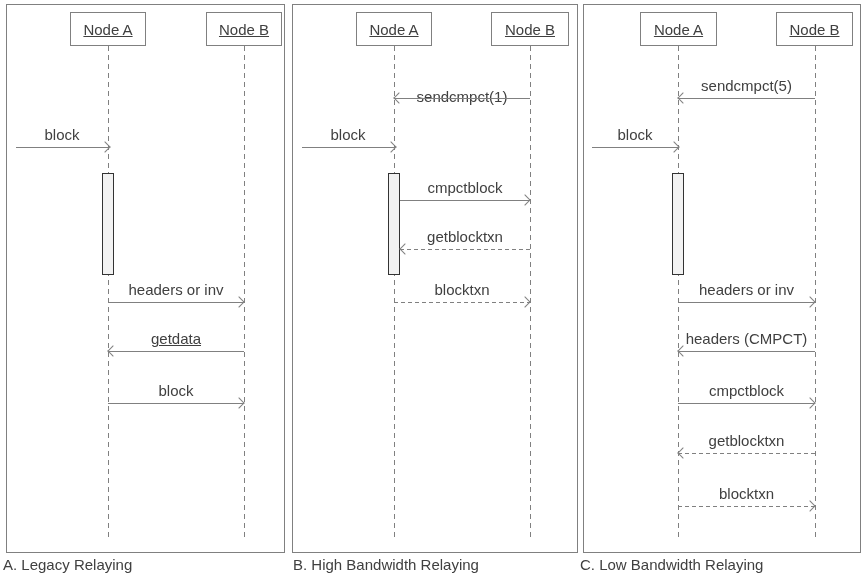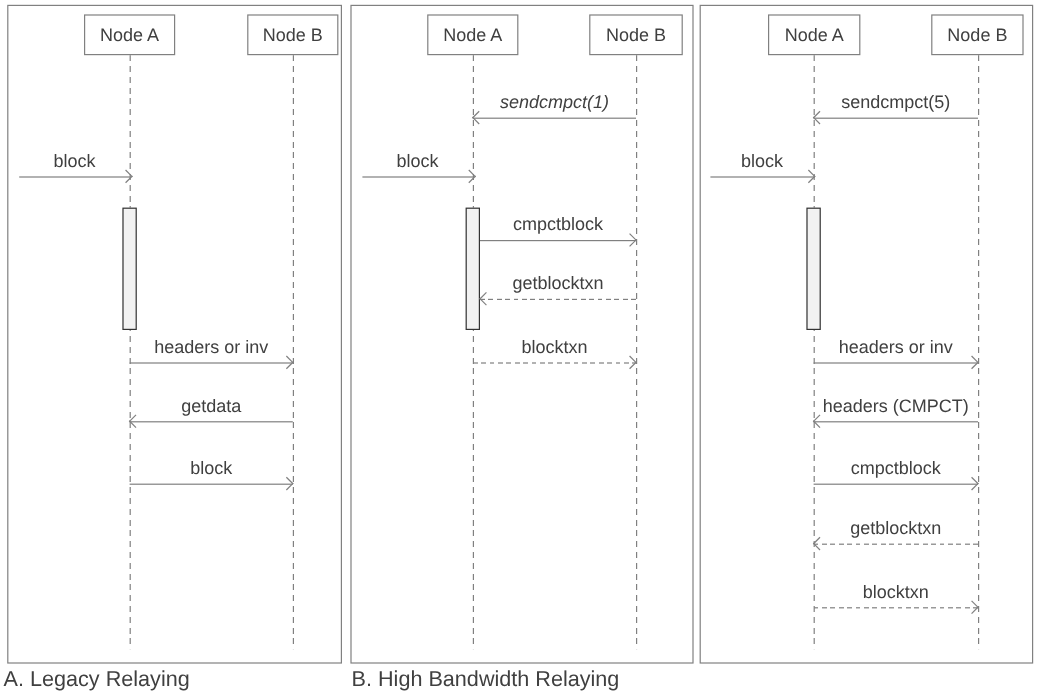--- a/index.html
+++ b/index.html
@@ -3,34 +3,34 @@
 <meta charset="utf-8">
 <style>
   html,body{margin:0;padding:0;background:#ffffff;}
   #stage{position:relative;width:867px;height:581px;background:#ffffff;
          font-family:"Liberation Sans",sans-serif;overflow:hidden;}
   .panel{position:absolute;top:4px;height:549px;border:1px solid #808080;
          background:#ffffff;box-sizing:border-box;}
   .nodebox{position:absolute;top:7px;height:34px;border:1px solid #808080;
            box-sizing:border-box;background:#ffffff;display:flex;align-items:center;
            justify-content:center;font-size:15px;color:#404040;}
-  .nodebox span{}
+  .nodebox span{text-decoration:underline;}
   .lifeline{position:absolute;top:41px;height:495px;width:1px;
             background:repeating-linear-gradient(to bottom,#808080 0 5px,transparent 5px 9px);}
   .activation{position:absolute;top:168px;width:12px;height:102px;
               background:#f2f2f2;border:1px solid #333333;box-sizing:border-box;}
   .msg-label{position:absolute;height:20px;line-height:20px;font-size:15px;
              color:#404040;text-align:center;white-space:nowrap;}
   .line{position:absolute;height:1px;background:#808080;}
   .line.dashed{background:repeating-linear-gradient(to right,#808080 0 4px,transparent 4px 7px);}
   .arr{position:absolute;width:8px;height:8px;box-sizing:border-box;
        border-top:1px solid #808080;border-right:1px solid #808080;}
   .arr.right{transform:rotate(45deg);}
   .arr.left{transform:rotate(-135deg);}
-  .caption{position:absolute;top:556px;font-size:18px;color:#404040;white-space:nowrap;}
+  .caption{position:absolute;top:556px;font-size:15px;color:#404040;white-space:nowrap;}
 </style>
 </head>
 <body>
 
 <div id="stage">
 
   <div class="panel" style="left:6px;width:279px;">
     <div class="nodebox" style="left:63px;width:76px;">
       <span>Node A</span>
     </div>
@@ -47,21 +47,21 @@
       <span class="arr right" style="left:94px;top:138px;"></span>
     </div>
 
     <div>
       <div class="msg-label" style="left:101px;width:136px;top:275px;">headers or inv</div>
       <div class="line" style="left:101px;width:136px;top:297px;"></div>
       <span class="arr right" style="left:228px;top:293px;"></span>
     </div>
 
     <div>
-      <div class="msg-label" style="left:101px;width:136px;top:324px;">getdata</div>
+      <div class="msg-label" style="left:101px;width:136px;top:324px;text-decoration:underline;">getdata</div>
       <div class="line" style="left:101px;width:136px;top:346px;"></div>
       <span class="arr left" style="left:102px;top:342px;"></span>
     </div>
 
     <div>
       <div class="msg-label" style="left:101px;width:136px;top:376px;">block</div>
       <div class="line" style="left:101px;width:136px;top:398px;"></div>
       <span class="arr right" style="left:228px;top:394px;"></span>
     </div>
   </div>
@@ -71,21 +71,21 @@
       <span>Node A</span>
     </div>
     <div class="nodebox" style="left:198px;width:78px;">
       <span>Node B</span>
     </div>
     <div class="lifeline" style="left:101px;"></div>
     <div class="lifeline" style="left:237px;"></div>
     <div class="activation" style="left:95px;"></div>
 
     <div>
-      <div class="msg-label" style="left:101px;width:136px;top:71px;font-style:italic;">sendcmpct(1)</div>
+      <div class="msg-label" style="left:101px;width:136px;top:82px;">sendcmpct(1)</div>
       <div class="line" style="left:101px;width:136px;top:93px;"></div>
       <span class="arr left" style="left:102px;top:89px;"></span>
     </div>
 
     <div>
       <div class="msg-label" style="left:9px;width:92px;top:120px;">block</div>
       <div class="line" style="left:9px;width:93px;top:142px;"></div>
       <span class="arr right" style="left:94px;top:138px;"></span>
     </div>
 
@@ -157,14 +157,15 @@
 
     <div>
       <div class="msg-label" style="left:94px;width:137px;top:479px;">blocktxn</div>
       <div class="line dashed" style="left:94px;width:137px;top:501px;"></div>
       <span class="arr right" style="left:222px;top:497px;"></span>
     </div>
   </div>
 
   <div class="caption" style="left:3px;">A. Legacy Relaying</div>
   <div class="caption" style="left:293px;">B. High Bandwidth Relaying</div>
+  <div class="caption" style="left:580px;">C. Low Bandwidth Relaying</div>
 
 </div>
 
 </body></html>

